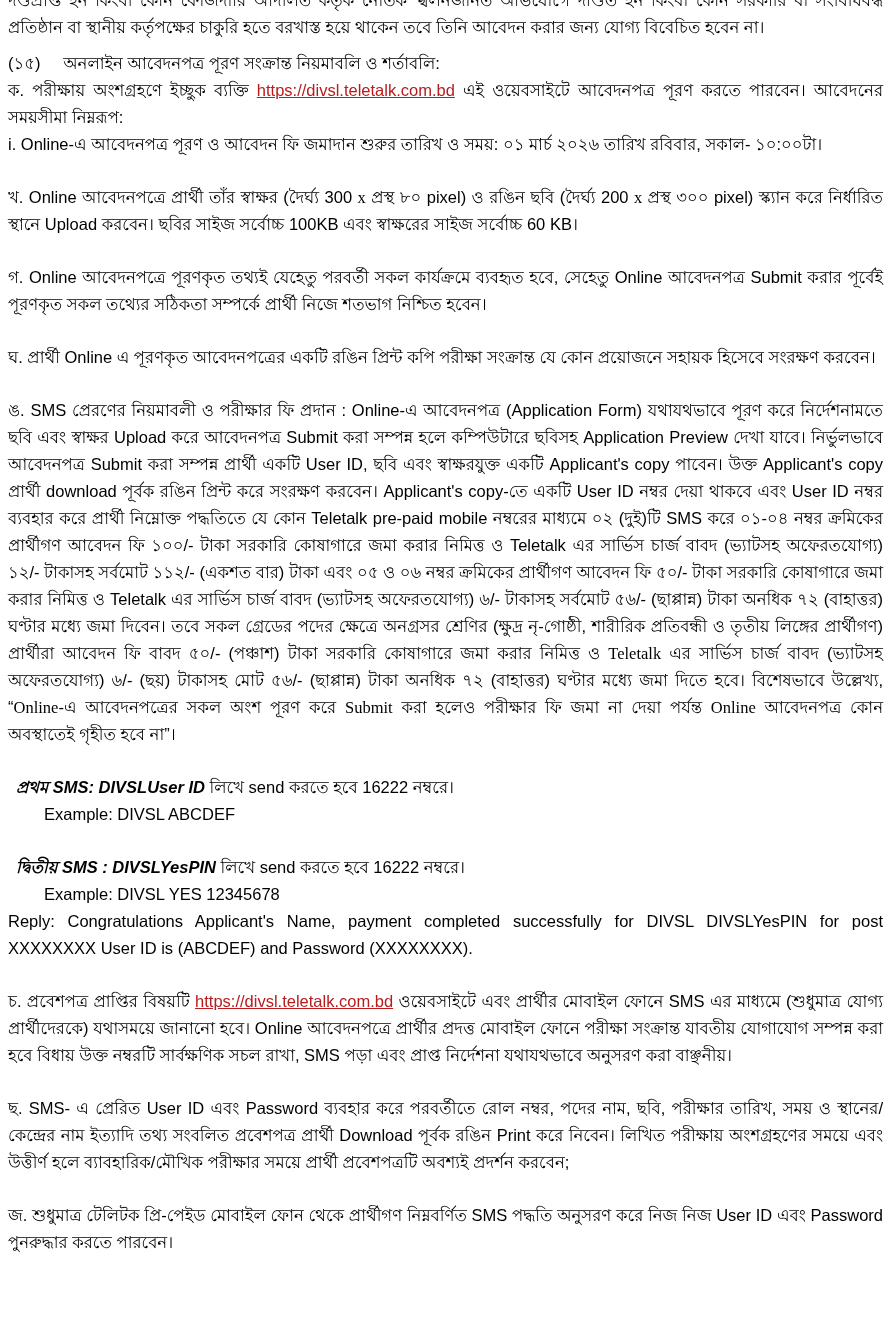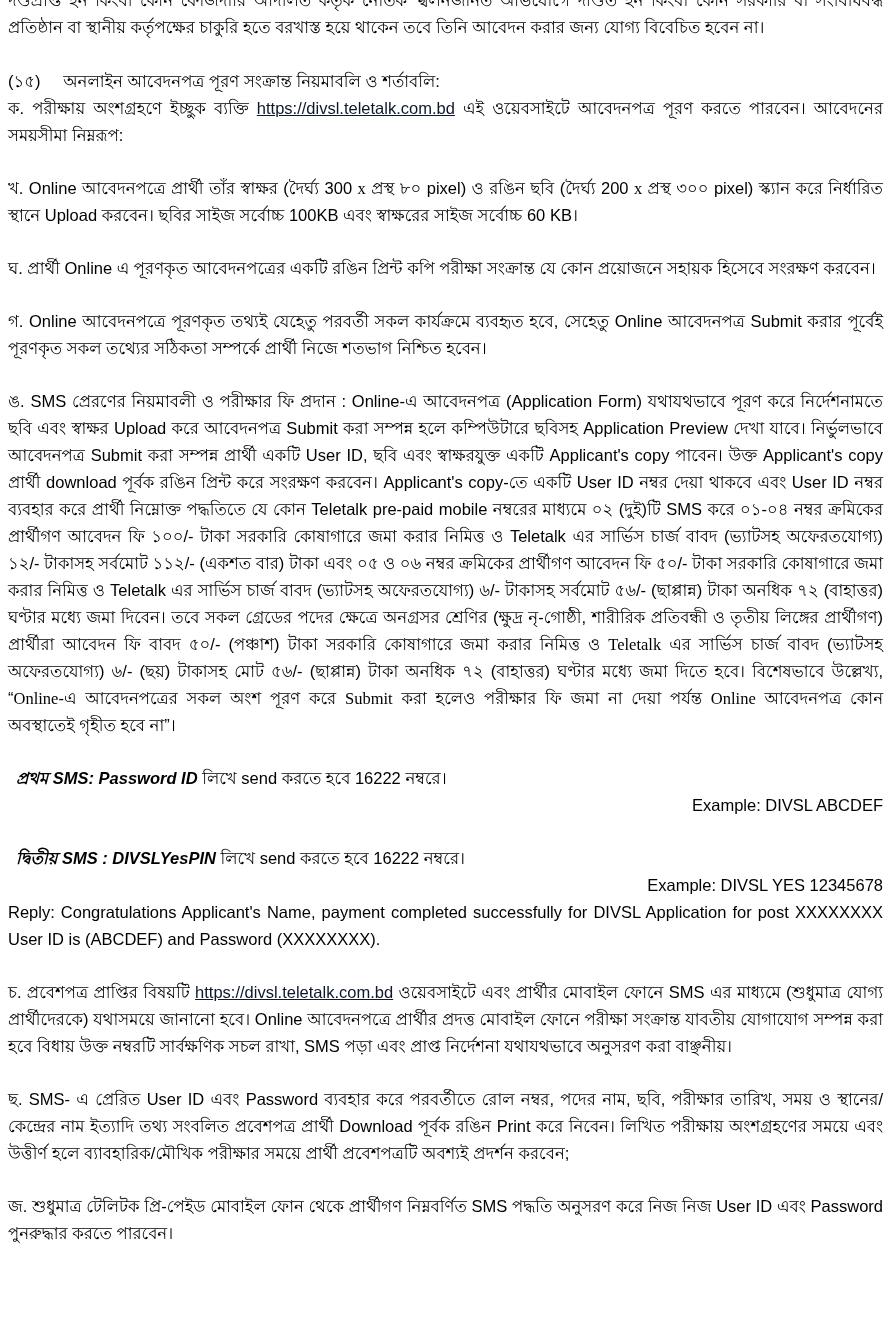--- a/index.html
+++ b/index.html
@@ -19,43 +19,44 @@
   .doc {
     padding: 0 12px 0 8px;
   }
   .para {
     margin: 0;
     text-align: justify;
   }
   .left   { text-align: left; }
   .cutoff { margin-top: -13px; }
   .gap    { margin-top: 26px; }
-  .gap-sm { margin-top: 27px; }
+  .gap-sm { margin-top: 9px; }
   .b      { font-weight: bold; font-style: italic; }
   .serif  { font-family: "Liberation Serif", "DejaVu Serif", serif; }
   a {
-    color: #0f172a;
+    color: #b91c1c;
     text-decoration: underline;
     cursor: pointer;
   }
   .ind-sms  { padding-left: 8px; }
-  .ind-ex   { padding-left: 36px; text-align: right; }
+  .ind-ex   { padding-left: 36px; }
 </style>
 </head>
 <body>
 
 <div class="doc">
     <div class="para cutoff"><span>দণ্ডপ্রাপ্ত হন কিংবা কোন ফৌজদারি আদালত কর্তৃক নৈতিক স্খলনজনিত অভিযোগে দণ্ডিত হন কিংবা কোন সরকারি বা সংবিধিবদ্ধ প্রতিষ্ঠান বা স্থানীয় কর্তৃপক্ষের চাকুরি হতে বরখাস্ত হয়ে থাকেন তবে তিনি আবেদন করার জন্য যোগ্য বিবেচিত হবেন না।</span></div>
     <div class="para gap-sm left"><span>(১৫)&nbsp;&nbsp;&nbsp;&nbsp;&nbsp;অনলাইন আবেদনপত্র পূরণ সংক্রান্ত নিয়মাবলি ও শর্তাবলি:</span></div>
     <div class="para"><span>ক. পরীক্ষায় অংশগ্রহণে ইচ্ছুক ব্যক্তি </span><a href="#">https://divsl.teletalk.com.bd</a><span> এই ওয়েবসাইটে আবেদনপত্র পূরণ করতে পারবেন। আবেদনের সময়সীমা নিম্নরূপ:</span></div>
+    <div class="para left"><span>i. Online-এ আবেদনপত্র পূরণ ও আবেদন ফি জমাদান শুরুর তারিখ ও সময়: ০১ মার্চ ২০২৬ তারিখ রবিবার, সকাল- ১০:০০টা।</span></div>
     <div class="para gap"><span>খ. Online আবেদনপত্রে প্রার্থী তাঁর স্বাক্ষর (দৈর্ঘ্য 300 </span><span class="serif">x</span><span> প্রস্থ ৮০ pixel) ও রঙিন ছবি (দৈর্ঘ্য 200 </span><span class="serif">x</span><span> প্রস্থ ৩০০ pixel) স্ক্যান করে নির্ধারিত স্থানে Upload করবেন। ছবির সাইজ সর্বোচ্চ 100KB এবং স্বাক্ষরের সাইজ সর্বোচ্চ 60 KB।</span></div>
+    <div class="para gap"><span>গ.  Online আবেদনপত্রে পূরণকৃত তথ্যই যেহেতু পরবর্তী সকল কার্যক্রমে ব্যবহৃত হবে, সেহেতু Online আবেদনপত্র Submit করার পূর্বেই পূরণকৃত সকল তথ্যের সঠিকতা সম্পর্কে প্রার্থী নিজে শতভাগ নিশ্চিত হবেন।</span></div>
     <div class="para gap"><span>ঘ.  প্রার্থী Online এ পূরণকৃত আবেদনপত্রের একটি রঙিন প্রিন্ট কপি পরীক্ষা সংক্রান্ত যে কোন প্রয়োজনে সহায়ক হিসেবে  সংরক্ষণ করবেন।</span></div>
-    <div class="para gap"><span>গ.  Online আবেদনপত্রে পূরণকৃত তথ্যই যেহেতু পরবর্তী সকল কার্যক্রমে ব্যবহৃত হবে, সেহেতু Online আবেদনপত্র Submit করার পূর্বেই পূরণকৃত সকল তথ্যের সঠিকতা সম্পর্কে প্রার্থী নিজে শতভাগ নিশ্চিত হবেন।</span></div>
     <div class="para gap"><span>ঙ. SMS প্রেরণের নিয়মাবলী ও পরীক্ষার ফি প্রদান : Online-এ আবেদনপত্র (Application Form) যথাযথভাবে পূরণ করে নির্দেশনামতে ছবি এবং  স্বাক্ষর Upload  করে আবেদনপত্র Submit  করা  সম্পন্ন হলে  কম্পিউটারে  ছবিসহ Application  Preview  দেখা  যাবে।  নির্ভুলভাবে আবেদনপত্র Submit করা সম্পন্ন প্রার্থী একটি User ID, ছবি এবং স্বাক্ষরযুক্ত একটি Applicant's copy পাবেন। উক্ত Applicant's copy প্রার্থী download পূর্বক রঙিন প্রিন্ট করে সংরক্ষণ করবেন। Applicant's copy-তে একটি User ID নম্বর দেয়া থাকবে এবং User ID নম্বর ব্যবহার করে প্রার্থী নিম্নোক্ত পদ্ধতিতে যে কোন Teletalk pre-paid mobile নম্বরের মাধ্যমে ০২ (দুই)টি SMS করে ০১-০৪ নম্বর ক্রমিকের প্রার্থীগণ আবেদন ফি ১০০/- টাকা সরকারি কোষাগারে জমা করার নিমিত্ত ও Teletalk এর সার্ভিস চার্জ বাবদ (ভ্যাটসহ অফেরতযোগ্য) ১২/- টাকাসহ সর্বমোট ১১২/- (একশত বার) টাকা এবং ০৫ ও ০৬ নম্বর ক্রমিকের প্রার্থীগণ আবেদন ফি ৫০/- টাকা সরকারি কোষাগারে জমা করার নিমিত্ত ও Teletalk এর সার্ভিস চার্জ বাবদ (ভ্যাটসহ অফেরতযোগ্য) ৬/- টাকাসহ সর্বমোট ৫৬/- (ছাপ্পান্ন) টাকা অনধিক ৭২ (বাহাত্তর) ঘণ্টার মধ্যে জমা দিবেন। তবে সকল গ্রেডের পদের ক্ষেত্রে অনগ্রসর শ্রেণির (ক্ষুদ্র নৃ-গোষ্ঠী, শারীরিক প্রতিবন্ধী ও তৃতীয় লিঙ্গের প্রার্থীগণ) প্রার্থীরা আবেদন ফি বাবদ ৫০/- (পঞ্চাশ) টাকা সরকারি কোষাগারে জমা করার নিমিত্ত ও </span><span class="serif">Teletalk</span><span> এর সার্ভিস চার্জ বাবদ (ভ্যাটসহ অফেরতযোগ্য) ৬/- (ছয়) টাকাসহ মোট ৫৬/- (ছাপ্পান্ন) টাকা অনধিক ৭২ (বাহাত্তর) ঘণ্টার মধ্যে জমা দিতে হবে। বিশেষভাবে উল্লেখ্য, “</span><span class="serif">Online</span><span>-এ আবেদনপত্রের সকল অংশ পূরণ করে </span><span class="serif">Submit</span><span> করা হলেও পরীক্ষার ফি জমা না দেয়া পর্যন্ত </span><span class="serif">Online</span><span> আবেদনপত্র কোন অবস্থাতেই গৃহীত হবে না”।</span></div>
-    <div class="para gap left ind-sms"><span class="b">প্রথম </span><span class="b">SMS: Password ID</span><span> লিখে send  করতে হবে 16222 নম্বরে।</span></div>
+    <div class="para gap left ind-sms"><span class="b">প্রথম </span><span class="b">SMS: DIVSLUser ID</span><span> লিখে send  করতে হবে 16222 নম্বরে।</span></div>
     <div class="para left ind-ex"><span>Example: DIVSL ABCDEF</span></div>
     <div class="para gap left ind-sms"><span class="b">দ্বিতীয় </span><span class="b">SMS : DIVSLYesPIN</span><span> লিখে  send করতে হবে  16222 নম্বরে।</span></div>
     <div class="para left ind-ex"><span>Example: DIVSL  YES  12345678</span></div>
-    <div class="para"><span>Reply: Congratulations Applicant's Name, payment completed successfully for DIVSL Application for post XXXXXXXX User ID is (ABCDEF) and Password (XXXXXXXX).</span></div>
+    <div class="para"><span>Reply: Congratulations Applicant's Name, payment completed successfully for DIVSL DIVSLYesPIN for post XXXXXXXX User ID is (ABCDEF) and Password (XXXXXXXX).</span></div>
     <div class="para gap"><span>চ. প্রবেশপত্র প্রাপ্তির বিষয়টি </span><a href="#">https://divsl.teletalk.com.bd</a><span> ওয়েবসাইটে এবং প্রার্থীর মোবাইল ফোনে SMS এর মাধ্যমে (শুধুমাত্র যোগ্য প্রার্থীদেরকে) যথাসময়ে জানানো হবে। Online আবেদনপত্রে প্রার্থীর প্রদত্ত মোবাইল ফোনে পরীক্ষা সংক্রান্ত যাবতীয় যোগাযোগ সম্পন্ন করা হবে বিধায় উক্ত নম্বরটি সার্বক্ষণিক সচল রাখা, SMS পড়া এবং প্রাপ্ত নির্দেশনা যথাযথভাবে অনুসরণ করা বাঞ্ছনীয়।</span></div>
     <div class="para gap"><span>ছ. SMS- এ প্রেরিত User ID এবং Password ব্যবহার করে পরবর্তীতে রোল নম্বর, পদের নাম, ছবি, পরীক্ষার তারিখ, সময় ও স্থানের/ কেন্দ্রের নাম ইত্যাদি তথ্য সংবলিত প্রবেশপত্র প্রার্থী Download পূর্বক রঙিন Print করে নিবেন। লিখিত পরীক্ষায় অংশগ্রহণের সময়ে এবং উত্তীর্ণ হলে ব্যাবহারিক/মৌখিক পরীক্ষার সময়ে প্রার্থী প্রবেশপত্রটি অবশ্যই প্রদর্শন করবেন;</span></div>
     <div class="para gap"><span>জ. শুধুমাত্র টেলিটক প্রি-পেইড মোবাইল ফোন থেকে প্রার্থীগণ নিম্নবর্ণিত SMS  পদ্ধতি অনুসরণ করে নিজ নিজ User ID এবং Password পুনরুদ্ধার করতে পারবেন।</span></div>
   </div>
 
 </body></html>

